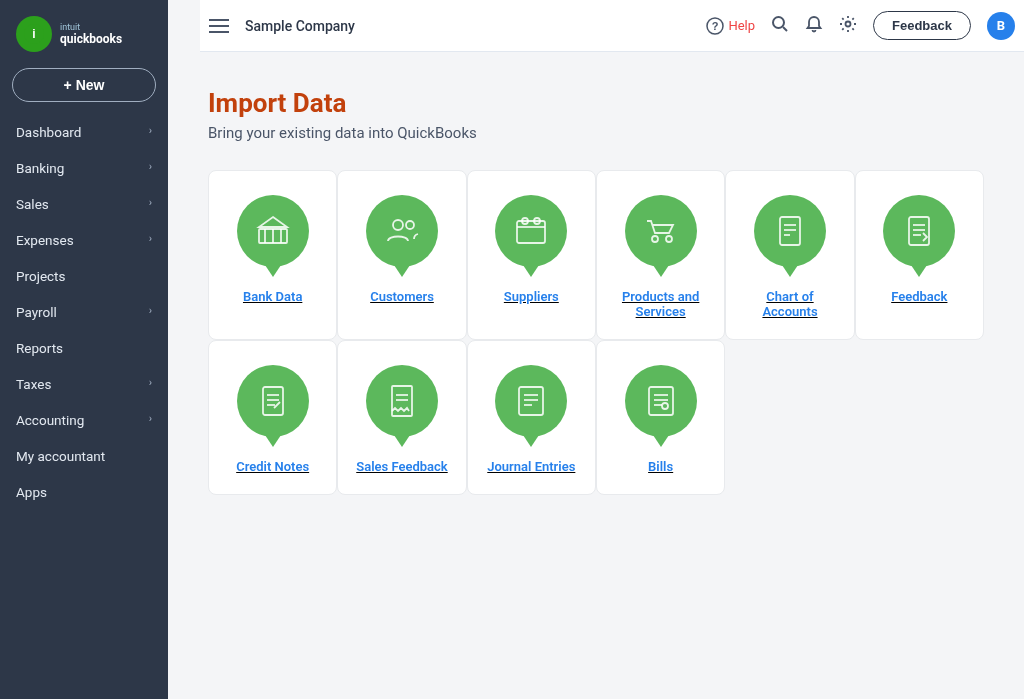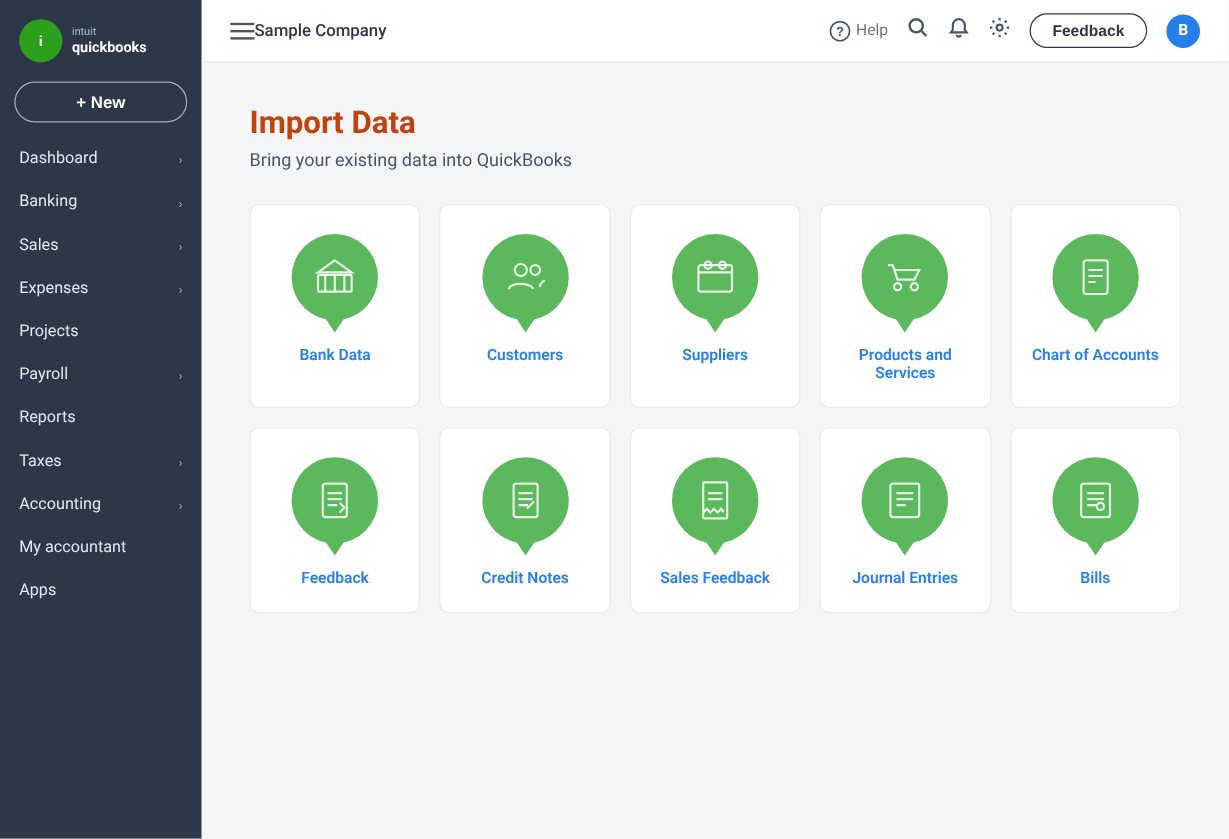--- a/index.html
+++ b/index.html
@@ -38,43 +38,45 @@
       padding: 8px 0;
       font-size: 14px;
       font-weight: 600;
       cursor: pointer;
       display: flex; align-items: center; justify-content: center; gap: 6px;
       width: calc(100% - 24px);
     }
 
     .sidebar-nav { flex: 1; padding-bottom: 16px; }
     .nav-item {
-      display: flex; align-items: flex-end; justify-content: space-between;
+      display: flex; align-items: flex-start; justify-content: space-between;
       padding: 10px 16px;
       color: #e2e8f0;
       font-size: 13.5px;
       cursor: pointer;
       text-decoration: none;
     }
     .nav-item .chevron { color: #a0aec0; font-size: 11px; }
 
     
     .main-area {
       flex: 1;
       display: flex;
       flex-direction: column;
       overflow: hidden;
     }
     .header {
       background: white;
       border-bottom: 1px solid #e2e8f0;
       height: 52px;
       display: flex; align-items: center;
-      padding: 0 24px;
+      padding: 0 9px;
+      gap: 16px;
       flex-shrink: 0;
+      margin-left: 32px;
     }
     .hamburger-icon {
       color: #4a5568; font-size: 18px; cursor: pointer;
       display: flex; flex-direction: column; gap: 4px;
     }
     .hamburger-icon span {
       display: block; width: 20px; height: 2px; background: #4a5568;
     }
     .company-name {
       font-size: 14px; color: #2d3748; font-weight: 500;
@@ -114,23 +116,23 @@
     .page-title {
       font-size: 26px; font-weight: 700; color: #c2410c; margin-bottom: 6px;
     }
     .page-subtitle {
       font-size: 15px; color: #4a5568; margin-bottom: 28px;
     }
 
     
     .cards-grid {
       display: grid;
-      grid-template-columns: repeat(5, 1fr);
-      gap: 16px;
+      grid-template-columns: repeat(6, 1fr);
       max-width: 900px;
+      text-decoration: underline;
     }
     .import-card {
       background: white;
       border-radius: 8px;
       padding: 24px 16px 20px 16px;
       display: flex; flex-direction: column; align-items: center;
       cursor: pointer;
       border: 1px solid #e8eaed;
       transition: box-shadow 0.15s;
     }
@@ -239,21 +241,21 @@
         <span></span>
         <span></span>
     </div>
     <span class="company-name">Sample Company</span>
     <div class="header-actions">
       <span class="header-icon" style="display:flex;align-items:center;gap:4px;font-size:13px;color:#4a5568;">
         <svg width="18" height="18" viewBox="0 0 18 18" fill="none" stroke="#4a5568" stroke-width="1.5">
           <circle cx="9" cy="9" r="8"></circle>
           <text x="9" y="13" text-anchor="middle" fill="#4a5568" font-size="11" stroke="none" font-family="sans-serif" font-weight="700">?</text>
         </svg>
-        <span style="font-size:13px;color:#737373;">Help</span>
+        <span style="font-size:13px;color:#ef4444;">Help</span>
       </span>
       <span class="header-icon">
         <svg width="18" height="18" viewBox="0 0 18 18" fill="none" stroke="#4a5568" stroke-width="2">
           <circle cx="7.5" cy="7.5" r="5.5"></circle>
           <line x1="12" y1="12" x2="16" y2="16"></line>
         </svg>
       </span>
       <span class="header-icon">
         <svg width="18" height="18" viewBox="0 0 18 18" fill="none" stroke="#4a5568" stroke-width="1.8">
           <path d="M9 2a5 5 0 00-5 5v4l-1.5 2h13L14 11V7a5 5 0 00-5-5z"></path>

